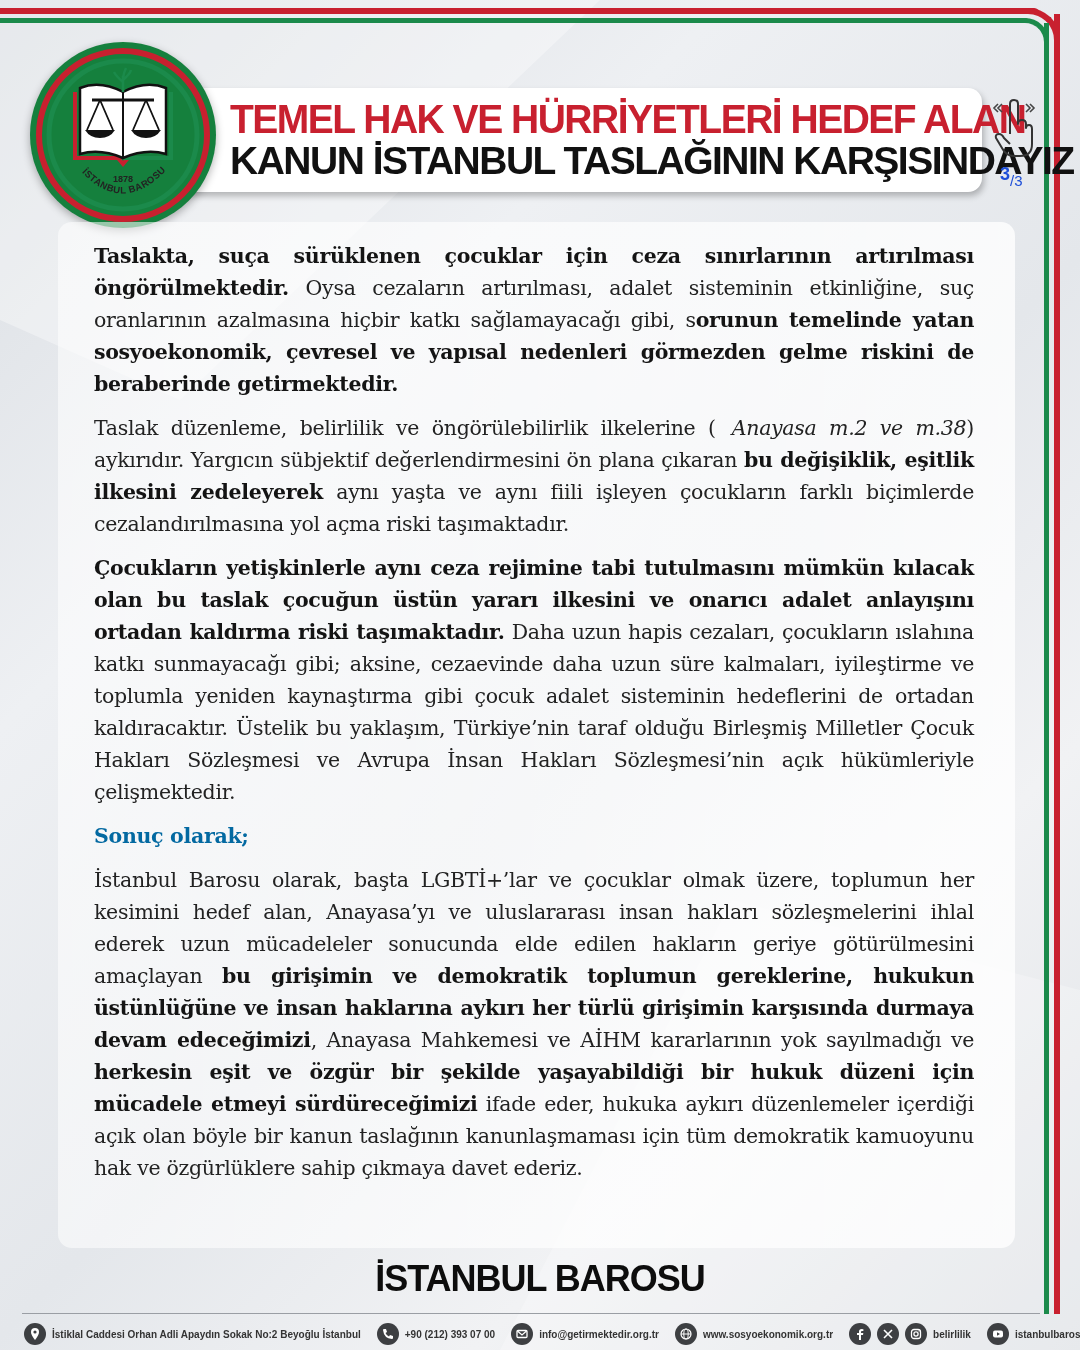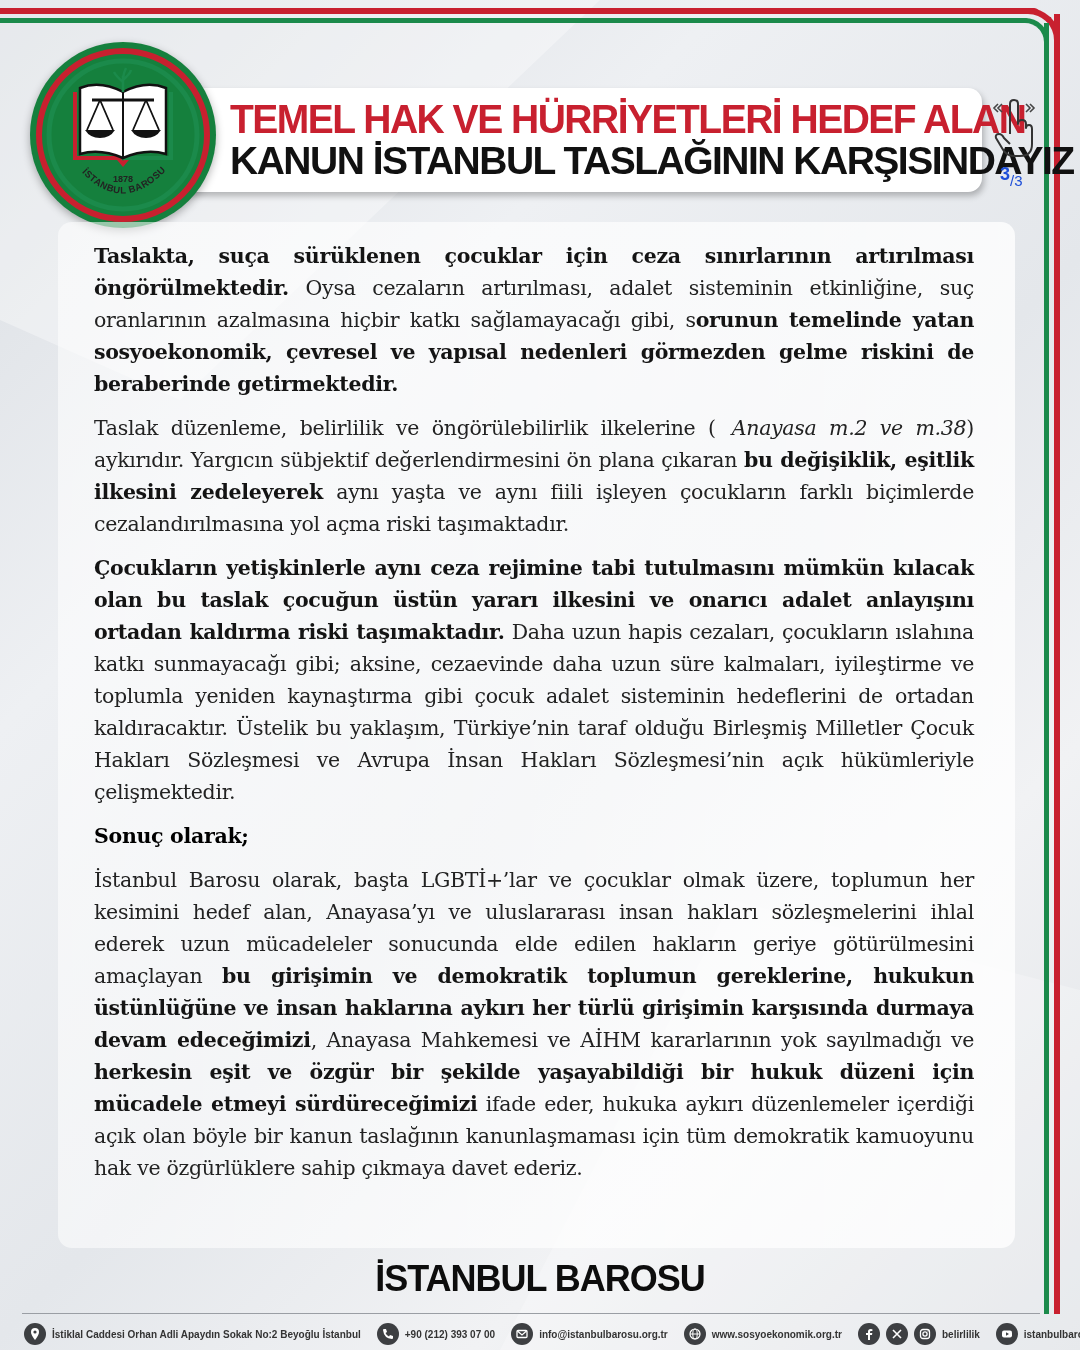--- a/index.html
+++ b/index.html
@@ -59,21 +59,21 @@
       border-radius: 14px;
     }
     .body-text {
       position: absolute; left: 94px; top: 240px; width: 880px;
       font-family: "DejaVu Serif", serif; font-size: 20.5px; line-height: 32px;
       color: #222; text-align: justify; letter-spacing: -0.3px;
     }
     .body-text p { margin-bottom: 12px; }
     .body-text b { font-weight: 700; color: #141414; }
     .body-text i { font-style: italic; margin-left: 16px; }
-    .section-heading { color: #000000; font-weight: 700; margin-bottom: 12px; }
+    .section-heading { color: #0369a1; font-weight: 700; margin-bottom: 12px; }
 
     
     .signature {
       position: absolute; left: 0; width: 1080px; top: 1258px; text-align: center;
       font-family: "Liberation Sans", sans-serif; font-weight: 700; font-size: 36px;
       color: #0d0d0d; letter-spacing: -1px;
     }
 
     
     .footer-rule { position: absolute; left: 22px; top: 1313px; width: 1018px; height: 1px; background: #9a9ea4; }
@@ -182,21 +182,21 @@
       </svg>
   </span>
   <span class="f-text">+90 (212) 393 07 00</span>
 
   <span class="f-icon">
     <svg viewBox="0 0 14 14">
         <rect x="2" y="3.5" width="10" height="7" rx="1" fill="none" stroke="#fff" stroke-width="1.3"></rect>
         <path d="M2.5 4 L7 8 L11.5 4" stroke="#fff" stroke-width="1.3" fill="none"></path>
       </svg>
   </span>
-  <span class="f-text">info@istanbulbarosu.org.tr</span>
+  <span class="f-text">info@getirmektedir.org.tr</span>
 
   <span class="f-icon">
     <svg viewBox="0 0 14 14">
         <circle cx="7" cy="7" r="5" fill="none" stroke="#fff" stroke-width="1.2"></circle>
         <ellipse cx="7" cy="7" rx="2.2" ry="5" fill="none" stroke="#fff" stroke-width="1"></ellipse>
         <line x1="2" y1="7" x2="12" y2="7" stroke="#fff" stroke-width="1"></line>
       </svg>
   </span>
   <span class="f-text">www.sosyoekonomik.org.tr</span>
 

